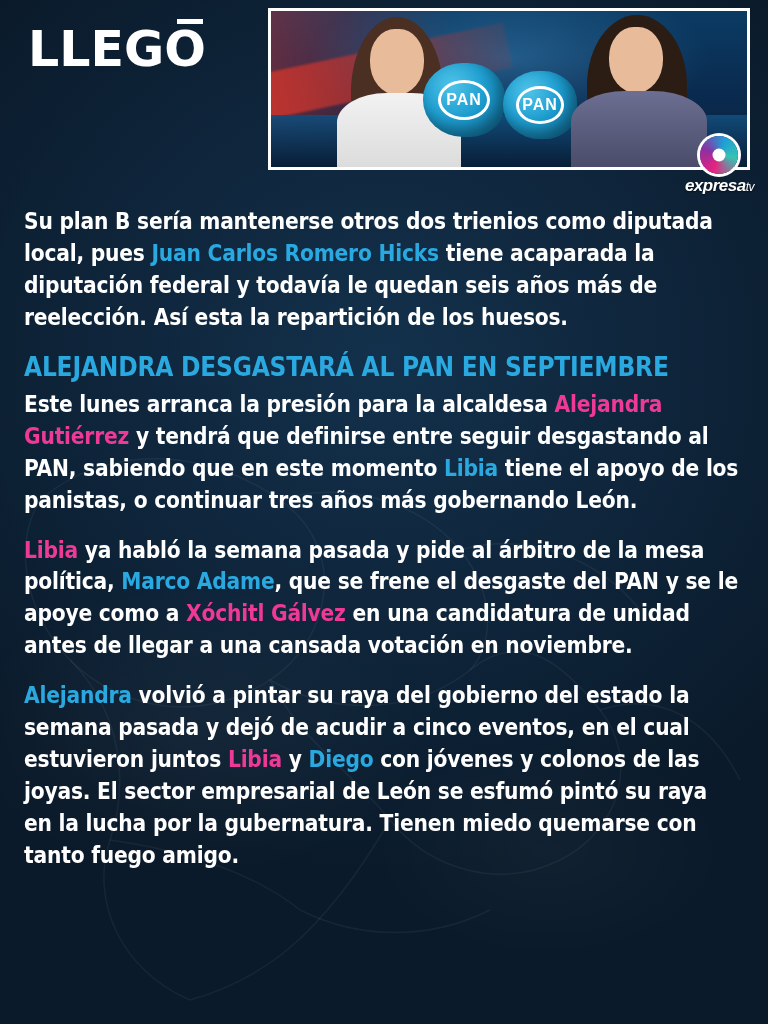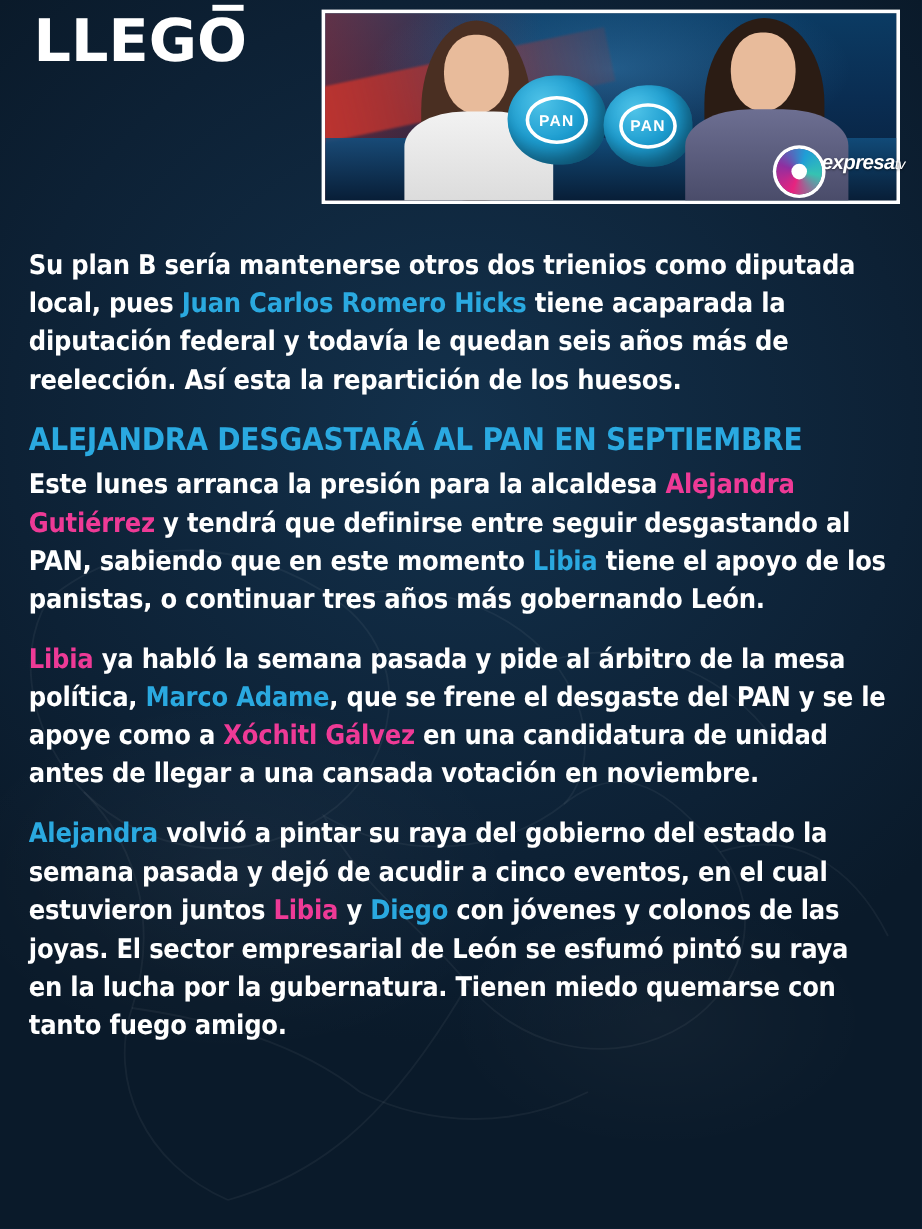--- a/index.html
+++ b/index.html
@@ -46,21 +46,21 @@
   
   #header {
     position: relative;
     z-index: 2;
     height: 192px;
     display: flex;
     align-items: flex-start;
   }
   #logo-block {
     width: 268px;
-    padding: 10px 0 0 28px;
+    padding: 25px 0 0 28px;
     box-sizing: border-box;
     color: #ffffff;
   }
   .logo-line {
     font-family: "DejaVu Sans", sans-serif;
     font-weight: bold;
     color: #ffffff;
     letter-spacing: 1px;
     line-height: 1;
   }
@@ -138,21 +138,21 @@
   .glove .pan-oval {
     width: 56%;
     height: 46%;
     border-radius: 50%;
     border: 3px solid #ffffff;
     display: flex;
     align-items: center;
     justify-content: center;
     color: #ffffff;
     font-weight: bold;
-    font-size: 13px;
+    font-size: 16px;
     letter-spacing: 1px;
     font-family: "Liberation Sans", sans-serif;
   }
   #glove-left {
     left: 152px;
     top: 52px;
     width: 82px;
     height: 74px;
   }
   #glove-right {
@@ -187,24 +187,25 @@
   .p-body {
     position: absolute;
     bottom: 0;
     border-radius: 40% 40% 0 0;
   }
 
   
   #tv-logo {
     position: absolute;
     right: 14px;
-    top: 124px;
+    top: 136px;
     z-index: 4;
     display: flex;
-    align-items: flex-start;
+    flex-direction: column;
+    align-items: center;
   }
   #tv-swirl {
     width: 38px;
     height: 38px;
     border-radius: 50%;
     background: conic-gradient(from 200deg, #e7237f 0deg, #8f2fa0 90deg, #1f9ed6 180deg, #35c3b2 260deg, #e7237f 360deg);
     position: relative;
     box-shadow: 0 0 0 3px #ffffff;
   }
   #tv-swirl::after {

